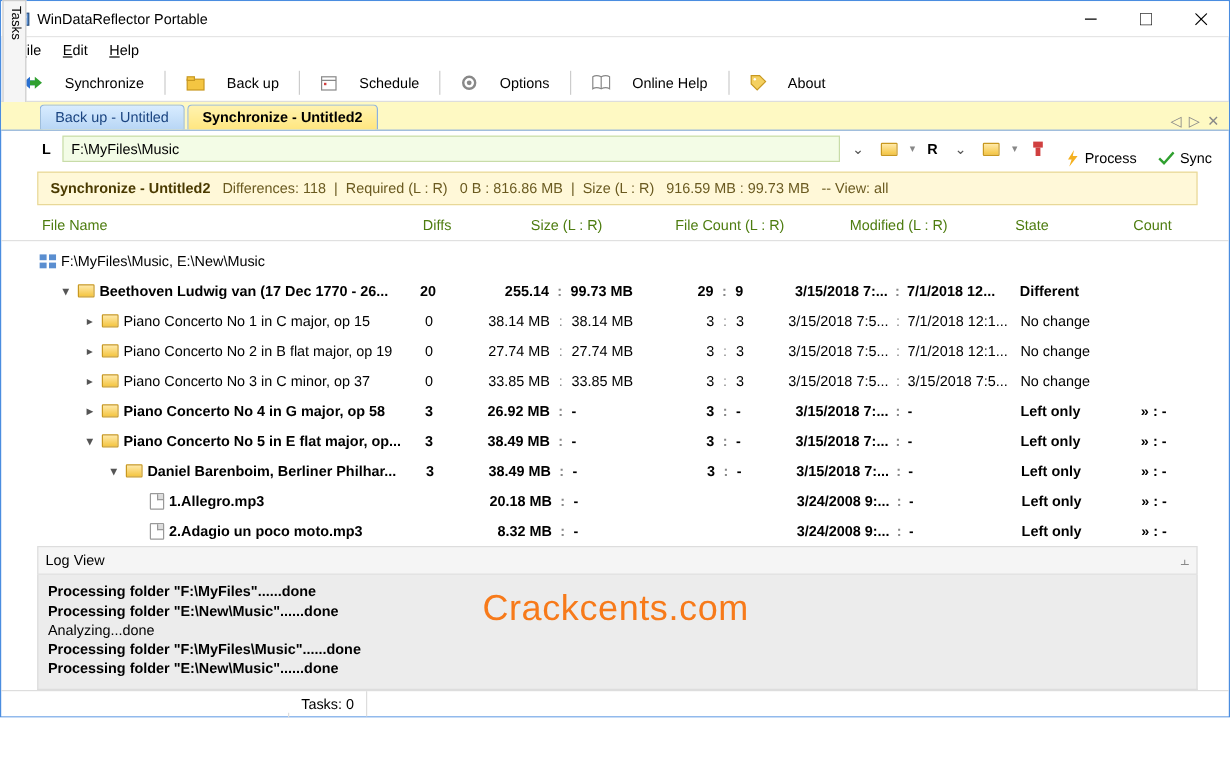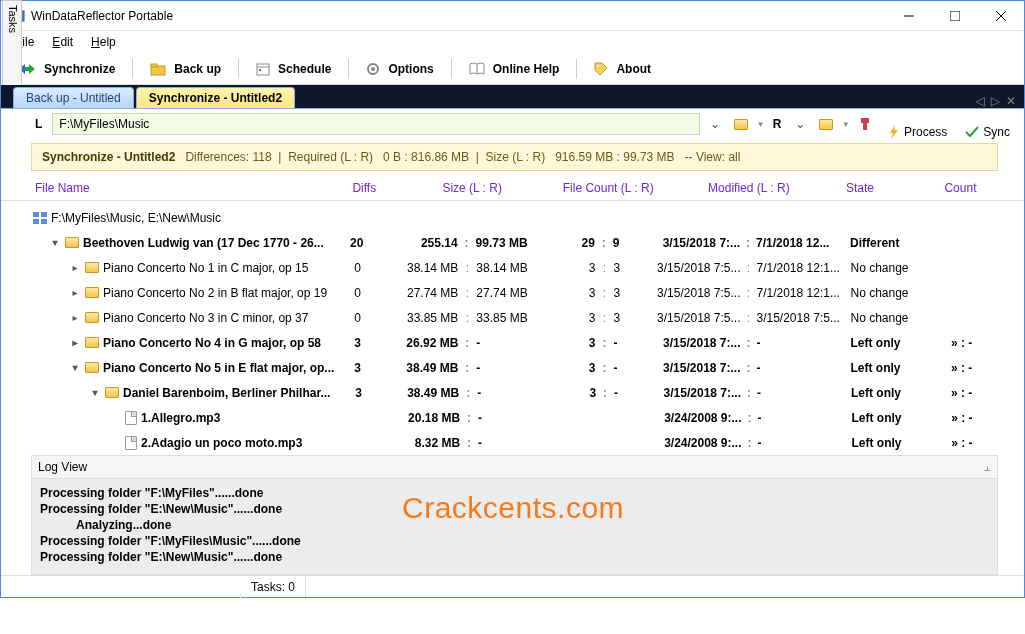--- a/index.html
+++ b/index.html
@@ -7,39 +7,39 @@
 .window { width: 1025px; height: 598px; border: 1px solid #4a8de0; display: flex; flex-direction: column; justify-content: flex-end; }
 .titlebar { height: 30px; background: #fff; display: flex; align-items: center; padding: 0 0 0 8px; border-bottom: 1px solid #e5e5e5; }
 .titlebar-icon { width: 16px; height: 16px; margin-right: 6px; }
 .titlebar-text { flex: 1; font-size: 12px; }
 .win-controls { display: flex; height: 100%; }
 .win-btn { width: 46px; height: 100%; display: flex; align-items: center; justify-content: center; cursor: pointer; }
 .menubar { height: 22px; display: flex; align-items: center; padding: 0 6px; gap: 2px; }
 .menu-item { padding: 2px 8px; cursor: pointer; }
 .underline { text-decoration: underline; }
 .toolbar { height: 32px; display: flex; align-items: center; padding: 0 8px; gap: 4px; border-bottom: 1px solid #ddd; }
-.tool-btn { display: flex; align-items: center; gap: 8px; padding: 3px 8px; cursor: pointer; border: 1px solid transparent; font-weight: bold; }
+.tool-btn { display: flex; align-items: center; gap: 18px; padding: 3px 8px; cursor: pointer; border: 1px solid transparent; }
 .tool-sep { width: 1px; height: 20px; background: #ccc; margin: 0 4px; }
-.tabs-row { height: 24px; background: #0f172a; display: flex; align-items: flex-end; padding-left: 12px; position: relative; border-bottom: 1px solid #8ab0e0; }
+.tabs-row { height: 24px; background: #fef9c3; display: flex; align-items: flex-end; padding-left: 32px; position: relative; border-bottom: 1px solid #8ab0e0; }
 .tasks-tab { position: absolute; left: 2px; top: 0; width: 20px; height: 100px; writing-mode: vertical-rl; font-size: 11px; padding: 4px 2px; border: 1px solid #ccc; background: #f5f5f5; cursor: pointer; text-align: left; }
 .tab { padding: 3px 12px; font-size: 12px; cursor: pointer; border-top-left-radius: 4px; border-top-right-radius: 4px; border: 1px solid #8ab0e0; border-bottom: none; position: relative; margin-right: 2px; }
 .tab.inactive { background: linear-gradient(#d8ecff, #b8d6f5); color: #1a4480; }
 .tab.active { background: linear-gradient(#fff3b0, #ffe680); font-weight: bold; }
 .tab-nav { margin-left: auto; display: flex; gap: 6px; padding-right: 8px; align-items: center; color: #888; }
 .tab-nav span { cursor: pointer; }
 .path-row { height: 30px; display: flex; align-items: center; padding: 0 8px; gap: 6px; margin-left: 22px; }
 .path-label { font-weight: bold; padding: 0 4px; }
 .path-input { flex: 1; background: #f3fce6; border: 1px solid #c8dca8; padding: 3px 6px; height: 22px; font-size: 12px; }
 .path-input.right { background: #fdeee8; border: 1px solid #e8c0b0; }
 .dropdown-btn { padding: 0 4px; cursor: pointer; color: #555; }
 .icon-btn { width: 22px; height: 22px; display: flex; align-items: center; justify-content: center; cursor: pointer; }
 .action-btn { display: flex; align-items: center; gap: 4px; padding: 2px 6px; cursor: pointer; margin-top: 16px; }
 .info-bar { margin: 4px 26px 4px 30px; background: #fff8d8; border: 1px solid #e8d898; padding: 6px 10px; font-size: 12px; color: #6a5a20; }
 .info-bar b { color: #4a3a00; }
-.grid-header { display: flex; padding: 0 26px 0 30px; height: 26px; align-items: center; border-bottom: 1px solid #e0e0e0; color: #6d28d9; }
+.grid-header { display: flex; padding: 0 26px 0 30px; height: 26px; align-items: center; border-bottom: 1px solid #e0e0e0; color: #4d7c0f; }
 .col-name { width: 330px; padding-left: 4px; }
 .col-diffs { width: 50px; text-align: center; }
 .col-size { width: 180px; text-align: center; }
 .col-count { width: 110px; text-align: center; }
 .col-mod { width: 190px; text-align: center; }
 .col-state { width: 90px; padding-left: 8px; }
 .col-action { width: 80px; text-align: center; }
 .grid-body { padding: 4px 26px 0 30px; overflow-y: auto; height: 252px; }
 .grid-row { display: flex; height: 25px; align-items: center; }
 .grid-row .col-name { display: flex; align-items: center; gap: 4px; }
@@ -540,21 +540,21 @@
   </div>
 
   <div class="logview-header">
     <span>Log View</span>
     <span style="color:#888;">⫠</span>
   </div>
   <div class="logview-body">
     <div id="log-lines">
         <div class="line" style="font-weight: bold;">Processing folder "F:\MyFiles"......done</div>
         <div class="line" style="font-weight: bold;">Processing folder "E:\New\Music"......done</div>
-        <div class="line bold" style="font-weight: bold; margin-left: 36px;">Analyzing...done</div>
+        <div class="line bold" style="font-weight: normal;">Analyzing...done</div>
         <div class="line" style="font-weight: bold;">Processing folder "F:\MyFiles\Music"......done</div>
         <div class="line" style="font-weight: bold;">Processing folder "E:\New\Music"......done</div>
       </div>
     <div class="watermark">Crackcents.com</div>
   </div>
 
   <div class="statusbar">
     <div class="status-cell wide">Ready</div>
     <div class="status-cell">Tasks: 0</div>
   </div>

